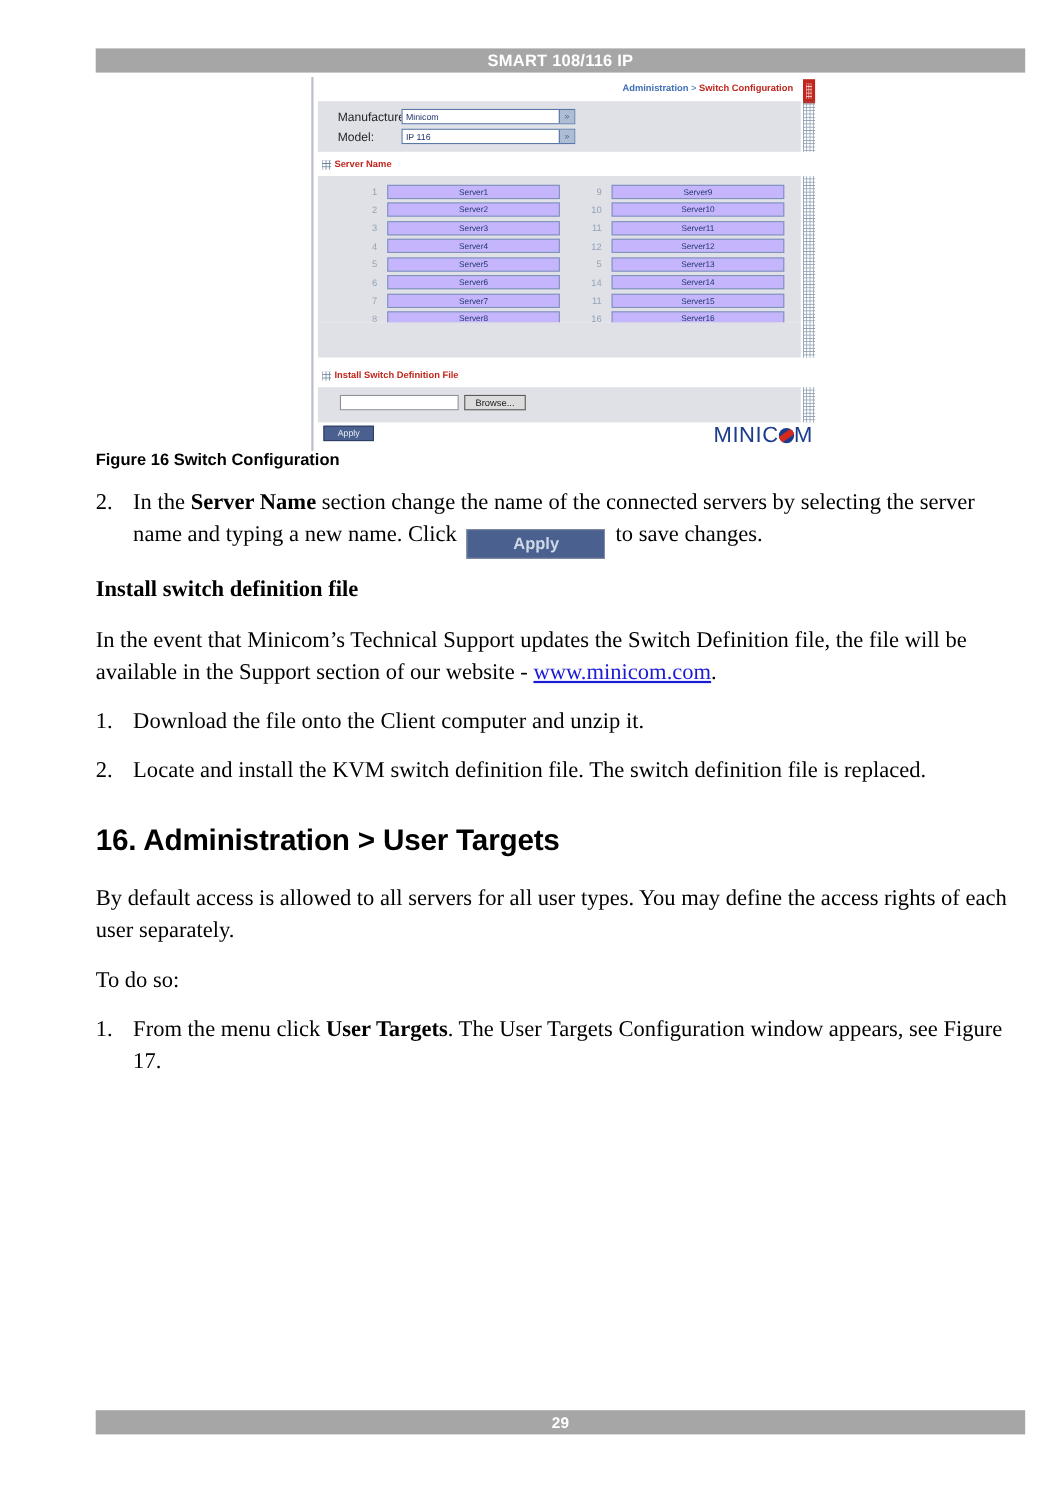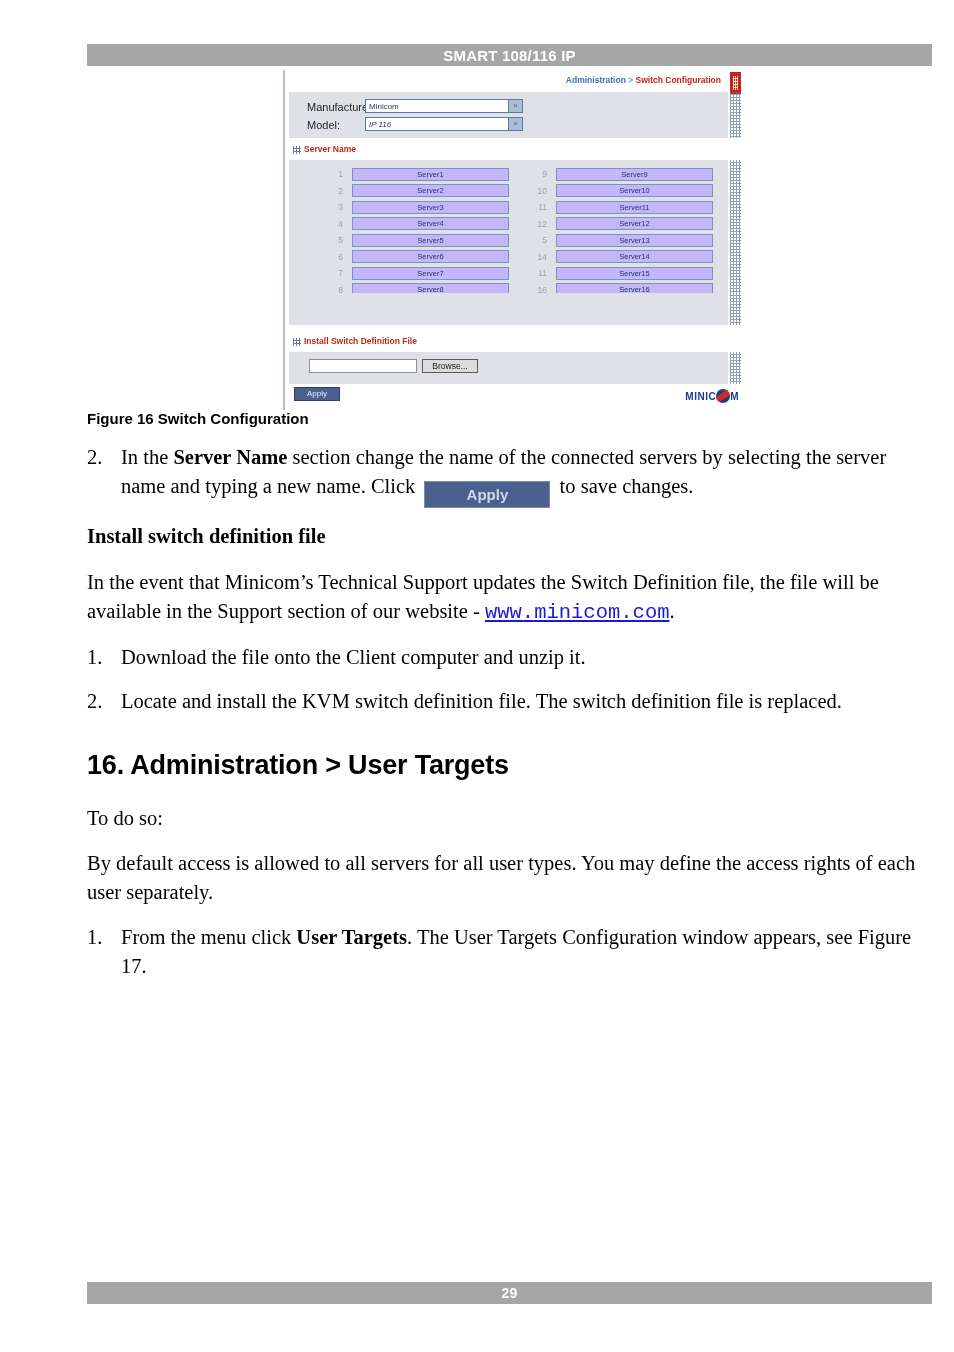--- a/index.html
+++ b/index.html
@@ -286,22 +286,22 @@
 
   
   .logo {
     position: absolute;
     right: 4px;
     top: 316px;
     height: 20px;
     display: flex;
     align-items: center;
     font-family: "Liberation Sans", sans-serif;
-    font-weight: bold;
-    font-size: 10px;
+    font-weight: normal;
+    font-size: 20px;
     color: #1b3c8c;
     letter-spacing: 0.5px;
   }
   .logo .globe {
     position: relative;
     display: inline-block;
     width: 14px;
     height: 14px;
     border-radius: 50%;
     background: #1b3c8c;
@@ -368,21 +368,20 @@
     font-family: "Liberation Sans", sans-serif;
     font-weight: bold;
     font-size: 27px;
     margin: 30px 0 20px 0;
     letter-spacing: -0.2px;
   }
 
   .link {
     color: #1a1ad6;
     text-decoration: underline;
-    font-family: Liberation Mono, monospace;
   }
 
   .inline-apply {
     display: inline-block;
     width: 126px;
     height: 27px;
     background: #4a608e;
     border: 1px solid #7f8aa3;
     box-sizing: border-box;
     vertical-align: -7px;
@@ -419,21 +418,21 @@
       <div class="panel panel-top"></div>
       <div class="panel-edge" style="top:22px;height:46px;"></div>
 
       <div class="fld-label" style="left:18px; top:31px;">Manufacturer:</div>
       <div class="combo" style="left:76px; top:29px; width:156px;gap:28px;">
         <span class="val">Minicom</span>
         <span class="arrow">»</span>
       </div>
 
       <div class="fld-label" style="left:18px; top:49px;">Model:</div>
-      <div class="combo" style="left:76px; top:47px; width:156px;font-style:italic;">
+      <div class="combo" style="left:76px; top:47px; width:156px;">
         <span class="val">IP 116</span>
         <span class="arrow">»</span>
       </div>
 
       <div class="sect-head" style="left:4px; top:74px;">Server Name</div>
 
       <div class="panel panel-mid"></div>
       <div class="panel-edge" style="top:90px;height:133px;"></div>
 
       <div class="srv-grid">
@@ -552,23 +551,23 @@
       <span class="txt">Download the file onto the Client computer and unzip it.</span>
     </div>
 
     <div class="li">
       <span class="num">2.</span>
       <span class="txt">Locate and install the KVM switch definition file. The switch definition file is replaced.</span>
     </div>
 
     <h1 class="chapter">16. Administration &gt; User Targets</h1>
 
+    <p class="para">By default access is allowed to all servers for all user types. You may define the access rights of each user separately.</p>
+
     <p class="para">To do so:</p>
-
-    <p class="para">By default access is allowed to all servers for all user types. You may define the access rights of each user separately.</p>
 
     <div class="li">
       <span class="num">1.</span>
       <span class="txt"><span>From the menu click </span><b>User Targets</b><span>. The User Targets Configuration window appears, see Figure 17.</span></span>
     </div>
 
   </div>
 
   <div class="bar footer-bar">
     <span>29</span>

